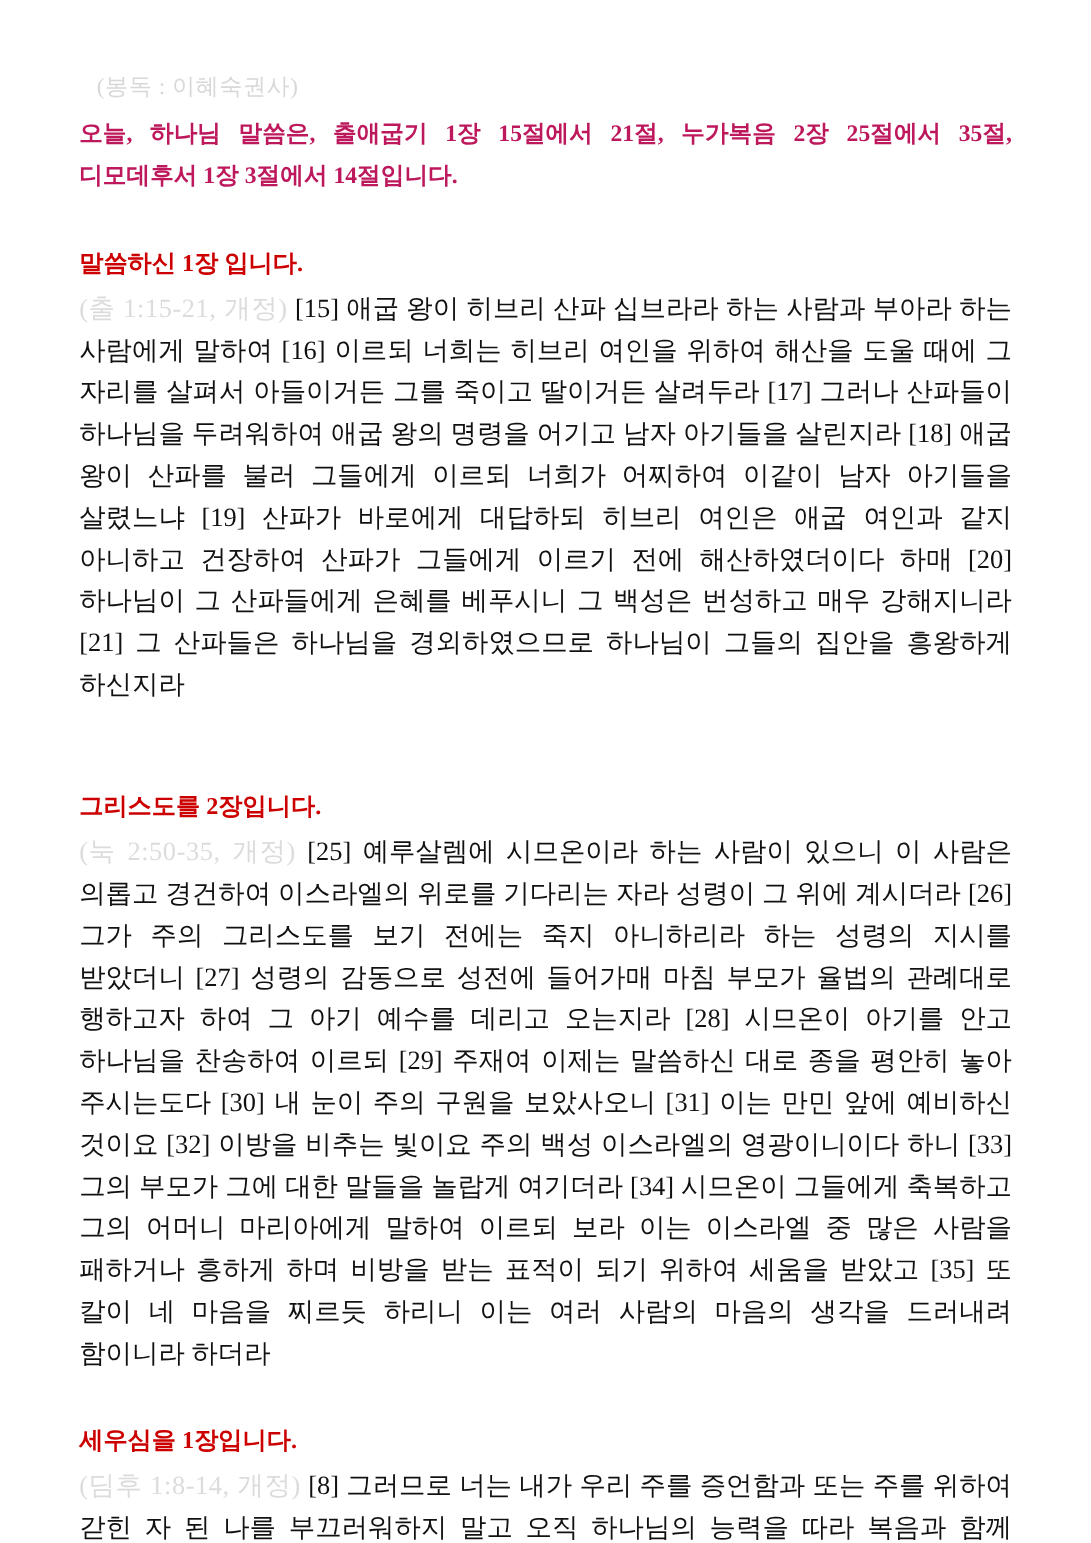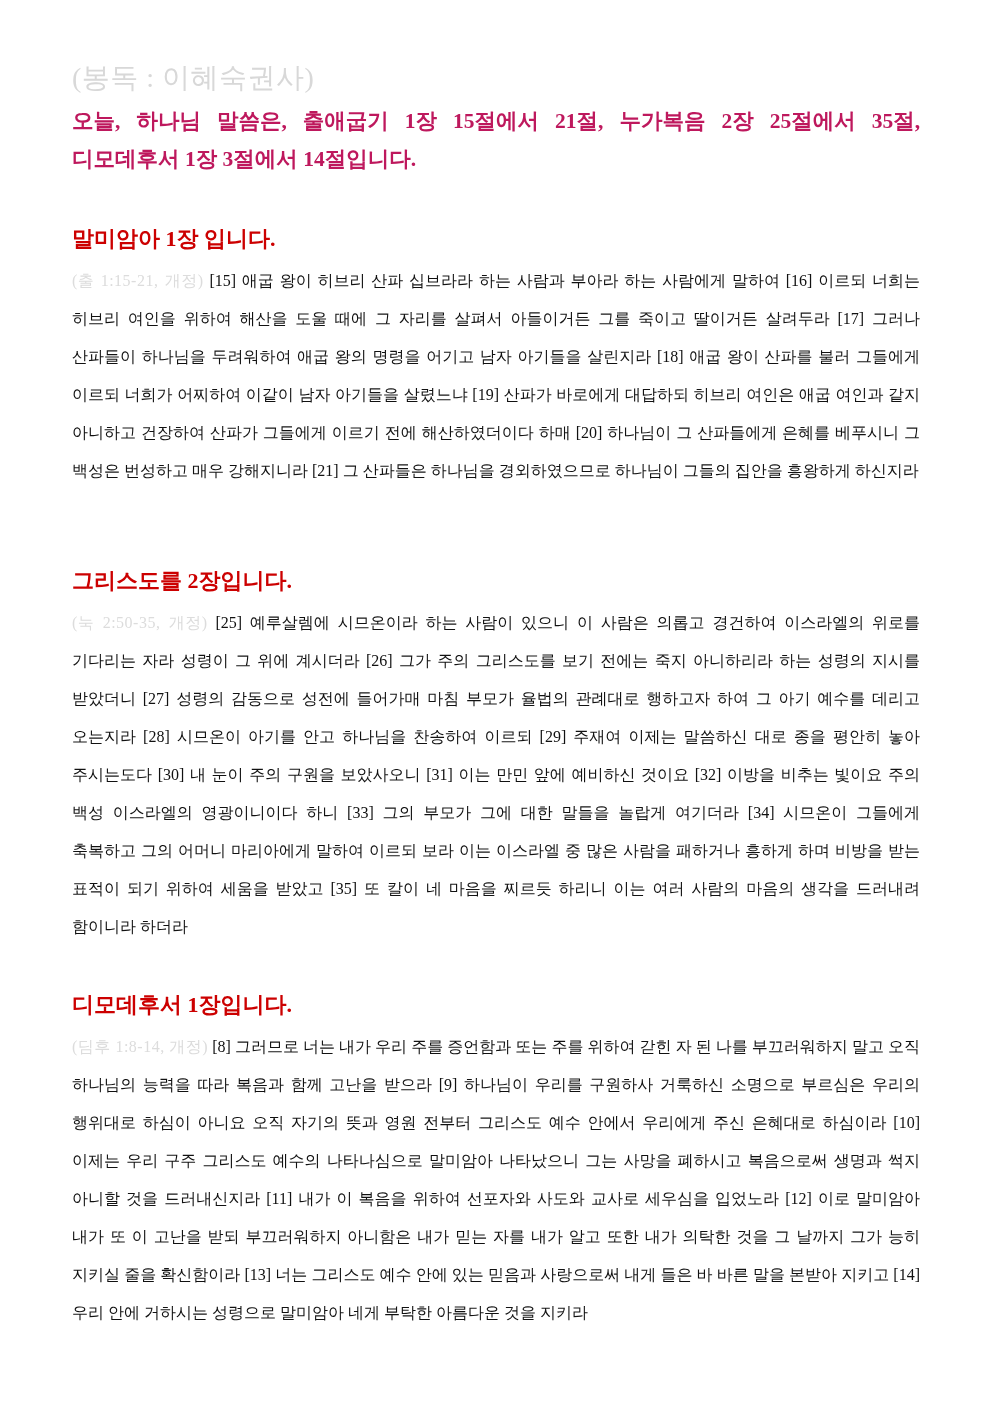--- a/index.html
+++ b/index.html
@@ -14,22 +14,22 @@
     color: #111111;
     overflow: hidden;
   }
   .page {
     box-sizing: border-box;
     width: 992px;
     height: 1403px;
     padding: 62px 72px 40px 72px;
   }
   .reader-note {
-    margin: 0 0 8px 0;
-    font-size: 28px;
+    margin: 0 0 8px 16px;
+    font-size: 21px;
     line-height: 32px;
     color: #d8d8d8;
     letter-spacing: 0.5px;
   }
   .intro {
     margin: 0 0 44px 0;
     font-size: 21.5px;
     line-height: 38px;
     font-weight: bold;
     color: #be185d;
@@ -39,21 +39,21 @@
   section { margin: 0; }
   .section-heading {
     margin: 0 0 6px 0;
     font-size: 22px;
     line-height: 34px;
     font-weight: bold;
     color: #cc0000;
   }
   .passage {
     margin: 0;
-    font-size: 16px;
+    font-size: 24px;
     line-height: 38px;
     text-align: justify;
     word-break: keep-all;
     color: #111111;
   }
   .reference {
     color: #dcdcdc;
     letter-spacing: 0.5px;
   }
   .sec-exodus  { margin-bottom: 74px; }
@@ -63,36 +63,36 @@
 </head>
 <body>
 
 <div class="page">
 
   <p class="reader-note">(봉독 : 이혜숙권사)</p>
 
   <p class="intro">오늘, 하나님 말씀은, 출애굽기 1장 15절에서 21절, 누가복음 2장 25절에서 35절, 디모데후서 1장 3절에서 14절입니다.</p>
 
   <section class="sec-exodus">
-    <h2 class="section-heading">말미암아 1장 입니다.</h2>
+    <h2 class="section-heading">말씀하신 1장 입니다.</h2>
     <p class="passage">
       <span class="reference">(출 1:15-21, 개정)</span>
       <span>[15] 애굽 왕이 히브리 산파 십브라라 하는 사람과 부아라 하는 사람에게 말하여 [16] 이르되 너희는 히브리 여인을 위하여 해산을 도울 때에 그 자리를 살펴서 아들이거든 그를 죽이고 딸이거든 살려두라 [17] 그러나 산파들이 하나님을 두려워하여 애굽 왕의 명령을 어기고 남자 아기들을 살린지라 [18] 애굽 왕이 산파를 불러 그들에게 이르되 너희가 어찌하여 이같이 남자 아기들을 살렸느냐 [19] 산파가 바로에게 대답하되 히브리 여인은 애굽 여인과 같지 아니하고 건장하여 산파가 그들에게 이르기 전에 해산하였더이다 하매 [20] 하나님이 그 산파들에게 은혜를 베푸시니 그 백성은 번성하고 매우 강해지니라 [21] 그 산파들은 하나님을 경외하였으므로 하나님이 그들의 집안을 흥왕하게 하신지라</span>
     </p>
   </section>
 
   <section class="sec-luke">
     <h2 class="section-heading">그리스도를 2장입니다.</h2>
     <p class="passage">
       <span class="reference">(눅 2:50-35, 개정)</span>
       <span>[25] 예루살렘에 시므온이라 하는 사람이 있으니 이 사람은 의롭고 경건하여 이스라엘의 위로를 기다리는 자라 성령이 그 위에 계시더라 [26] 그가 주의 그리스도를 보기 전에는 죽지 아니하리라 하는 성령의 지시를 받았더니 [27] 성령의 감동으로 성전에 들어가매 마침 부모가 율법의 관례대로 행하고자 하여 그 아기 예수를 데리고 오는지라 [28] 시므온이 아기를 안고 하나님을 찬송하여 이르되 [29] 주재여 이제는 말씀하신 대로 종을 평안히 놓아 주시는도다 [30] 내 눈이 주의 구원을 보았사오니 [31] 이는 만민 앞에 예비하신 것이요 [32] 이방을 비추는 빛이요 주의 백성 이스라엘의 영광이니이다 하니 [33] 그의 부모가 그에 대한 말들을 놀랍게 여기더라 [34] 시므온이 그들에게 축복하고 그의 어머니 마리아에게 말하여 이르되 보라 이는 이스라엘 중 많은 사람을 패하거나 흥하게 하며 비방을 받는 표적이 되기 위하여 세움을 받았고 [35] 또 칼이 네 마음을 찌르듯 하리니 이는 여러 사람의 마음의 생각을 드러내려 함이니라 하더라</span>
     </p>
   </section>
 
   <section class="sec-timothy">
-    <h2 class="section-heading">디모데후서 1장입니다.</h2>
+    <h2 class="section-heading">세우심을 1장입니다.</h2>
     <p class="passage">
       <span class="reference">(딤후 1:8-14, 개정)</span>
       <span>[8] 그러므로 너는 내가 우리 주를 증언함과 또는 주를 위하여 갇힌 자 된 나를 부끄러워하지 말고 오직 하나님의 능력을 따라 복음과 함께 고난을 받으라 [9] 하나님이 우리를 구원하사 거룩하신 소명으로 부르심은 우리의 행위대로 하심이 아니요 오직 자기의 뜻과 영원 전부터 그리스도 예수 안에서 우리에게 주신 은혜대로 하심이라 [10] 이제는 우리 구주 그리스도 예수의 나타나심으로 말미암아 나타났으니 그는 사망을 폐하시고 복음으로써 생명과 썩지 아니할 것을 드러내신지라 [11] 내가 이 복음을 위하여 선포자와 사도와 교사로 세우심을 입었노라 [12] 이로 말미암아 내가 또 이 고난을 받되 부끄러워하지 아니함은 내가 믿는 자를 내가 알고 또한 내가 의탁한 것을 그 날까지 그가 능히 지키실 줄을 확신함이라 [13] 너는 그리스도 예수 안에 있는 믿음과 사랑으로써 내게 들은 바 바른 말을 본받아 지키고 [14] 우리 안에 거하시는 성령으로 말미암아 네게 부탁한 아름다운 것을 지키라</span>
     </p>
   </section>
 
 </div>
 
 </body></html>

